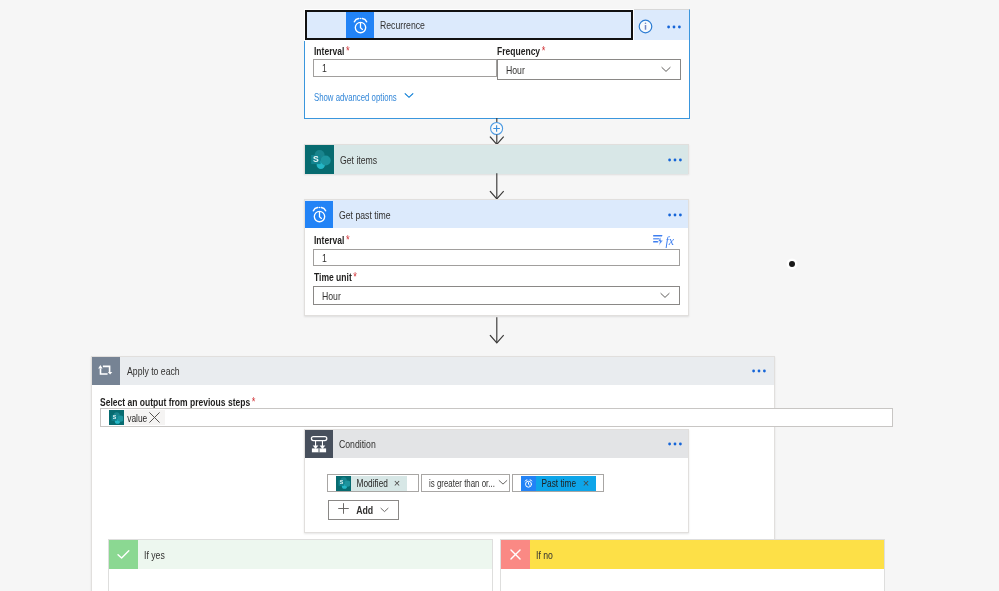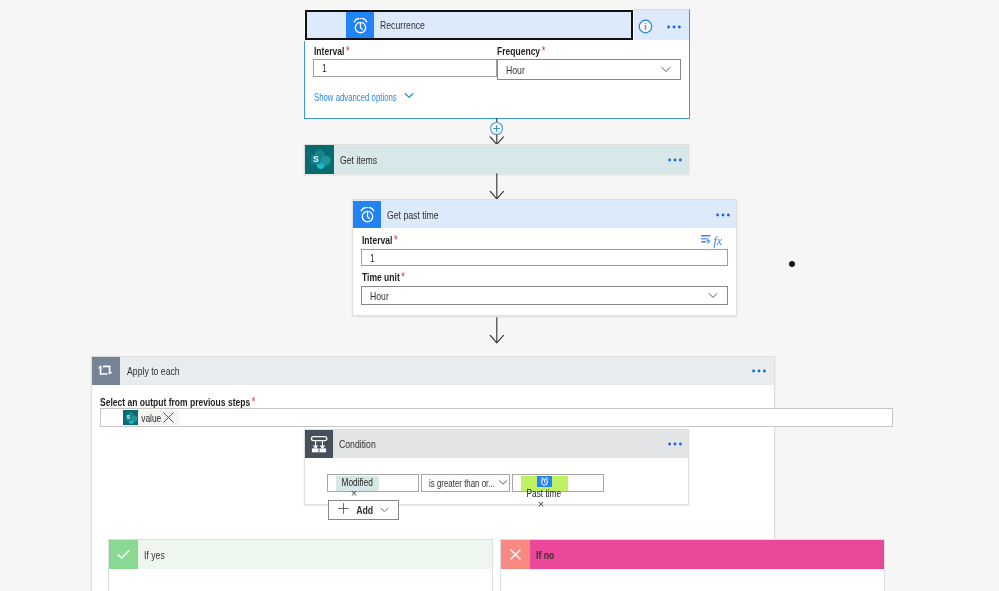--- a/index.html
+++ b/index.html
@@ -53,75 +53,75 @@
   .conn2{left:485px;top:173px;}
   .conn3{left:485px;top:317px;}
 
   
   .card-getitems{left:304px;top:144px;width:385px;height:30px;border:1px solid #e1dfdd;box-sizing:border-box;
                  box-shadow:0 0.8px 1.8px rgba(0,0,0,.10),0 0.15px 0.5px rgba(0,0,0,.11);}
   .hdr-getitems{background:#d8e7e7;}
 
   
   .card-gpt{left:304px;top:199px;width:385px;height:117px;border:1px solid #e1dfdd;box-sizing:border-box;
-            box-shadow:0 0.8px 1.8px rgba(0,0,0,.10),0 0.15px 0.5px rgba(0,0,0,.11);margin-left:48px;}
+            box-shadow:0 0.8px 1.8px rgba(0,0,0,.10),0 0.15px 0.5px rgba(0,0,0,.11);}
   .hdr-gpt{background:#dceafc;}
   .card-gpt .card-icon{width:28px;height:28px;flex:0 0 28px;}
   .gpt-body{position:absolute;left:0;top:28px;right:0;bottom:0;background:#fff;}
   .gpt-lbl1{position:absolute;left:9px;top:5px;}
   .gpt-tools{position:absolute;right:8px;top:6px;display:flex;align-items:flex-start;line-height:0;}
   .gpt-in1{position:absolute;left:8px;top:21px;width:367px;height:17px;border-color:#a19f9d;}
   .gpt-lbl2{position:absolute;left:9px;top:42px;}
   .gpt-in2{position:absolute;left:8px;top:58px;width:367px;height:19px;justify-content:space-between;padding:0 8px;}
 
   
   .card-ate{left:91px;top:343px;width:684px;height:248px;border:1px solid #e1dfdd;box-sizing:border-box;
             box-shadow:0 0.8px 1.8px rgba(0,0,0,.10),0 0.15px 0.5px rgba(0,0,0,.11);margin-top:13px;}
   .hdr-ate{background:#e9ecef;height:28px;}
   .card-ate .card-icon{width:28px;height:28px;flex:0 0 28px;}
   .card-ate .card-title{margin-left:7px;}
   .icon-ate{background:#768394;}
   .ate-ellipsis{right:6px;margin-top:0px;}
   .ate-lbl{position:absolute;left:8px;top:38px;}
-  .ate-in{position:absolute;left:8px;top:51px;width:793px;height:19px;padding:0 16px;border-color:#c8c6c4;}
+  .ate-in{position:absolute;left:8px;top:51px;width:793px;height:19px;padding:0 2px;border-color:#c8c6c4;}
   .tok{display:inline-flex;align-items:center;height:15px;background:#f5f4f3;margin-left:6px;}
   .tok-ic{width:15px;height:15px;display:inline-flex;align-items:center;justify-content:center;line-height:0;}
   .tok-tx{font-size:10.5px;color:#201f1e;padding:0 0 0 4px;display:inline-block;transform:scaleX(.8);transform-origin:0 50%;margin-right:-5px;}
   .tok-x{display:inline-flex;align-items:center;padding:0 4px 0 0px;line-height:0;}
   .icon-sp-sm{background:#076b70;position:relative;overflow:hidden;}
 
   
-  .card-cond{left:304px;top:429px;width:385px;height:76px;border:1px solid #e1dfdd;box-sizing:border-box;
+  .card-cond{left:304px;top:429px;width:385px;height:104px;border:1px solid #e1dfdd;box-sizing:border-box;
              box-shadow:0 0.8px 1.8px rgba(0,0,0,.10),0 0.15px 0.5px rgba(0,0,0,.11);}
   .hdr-cond{background:#e3e4e6;height:28px;}
   .card-cond .card-icon{width:28px;height:28px;flex:0 0 28px;}
   .icon-cond{background:#474f5c;}
   .cond-body{position:absolute;left:0;top:28px;right:0;bottom:0;background:#fff;}
   .cond-row{position:absolute;left:22px;top:16px;display:flex;}
   .cond-left{width:92px;height:18px;padding:0 2px;border-color:#a8a6a4;}
   .cond-op{width:89px;height:18px;margin-left:2px;padding:0 5px 0 7px;justify-content:space-between;
            font-size:10.5px;color:#323130;border-color:#a8a6a4;}
   .cond-op>span:first-child{display:inline-block;transform:scaleX(.79);transform-origin:0 50%;width:79px;margin-right:-10px;font-size:10px;}
   .cond-right{width:92px;height:18px;margin-left:2px;padding:0 2px;border-color:#a8a6a4;}
-  .tok-sp2,.tok-rec{display:inline-flex;align-items:center;height:15px;flex-direction:column;}
+  .tok-sp2,.tok-rec{display:inline-flex;align-items:center;height:15px;}
   .tok-sp2{background:#d7e7e6;}
-  .tok-rec{background:#bef264;}
+  .tok-rec{background:#0ea5e9;}
   .icon-rec-sm{background:#2283f6;width:15px;height:15px;line-height:0;}
   .tok-tx2{font-size:10.5px;color:#201f1e;padding:0 0 0 7px;display:inline-block;transform:scaleX(.79);transform-origin:0 50%;margin-right:-4px;}
   .tok-x2{font-size:11px;color:#484644;padding:0 7px 0 0px;line-height:1;margin-left:0px;}
   .addbtn{position:absolute;left:23px;top:42px;width:71px;height:20px;border:1px solid #8a8886;background:#fff;
           display:flex;align-items:center;justify-content:center;gap:4px;box-sizing:border-box;}
   .add-tx{font-size:11px;font-weight:bold;color:#323130;display:inline-block;transform:scaleX(.8);}
 
   
   .card-ifyes{left:108px;top:539px;width:385px;height:54px;border:1px solid #dededd;box-sizing:border-box;}
   .hdr-ifyes{background:#edf7ef;}
   .icon-yes{background:#8bd892;}
   .card-ifno{left:500px;top:539px;width:385px;height:54px;border:1px solid #dededd;box-sizing:border-box;}
-  .hdr-ifno{background:#ec4899;font-weight:bold;}
+  .hdr-ifno{background:#fde047;}
   .icon-no{background:#fa8984;}
 
   .cursor-dot{position:absolute;left:789px;top:261px;width:6px;height:6px;border-radius:50%;background:#1a1a1a;
               box-shadow:0 0 0 2.5px rgba(255,255,255,.95);}
 </style>
 </head>
 <body>
 
 <div class="canvas">
 

